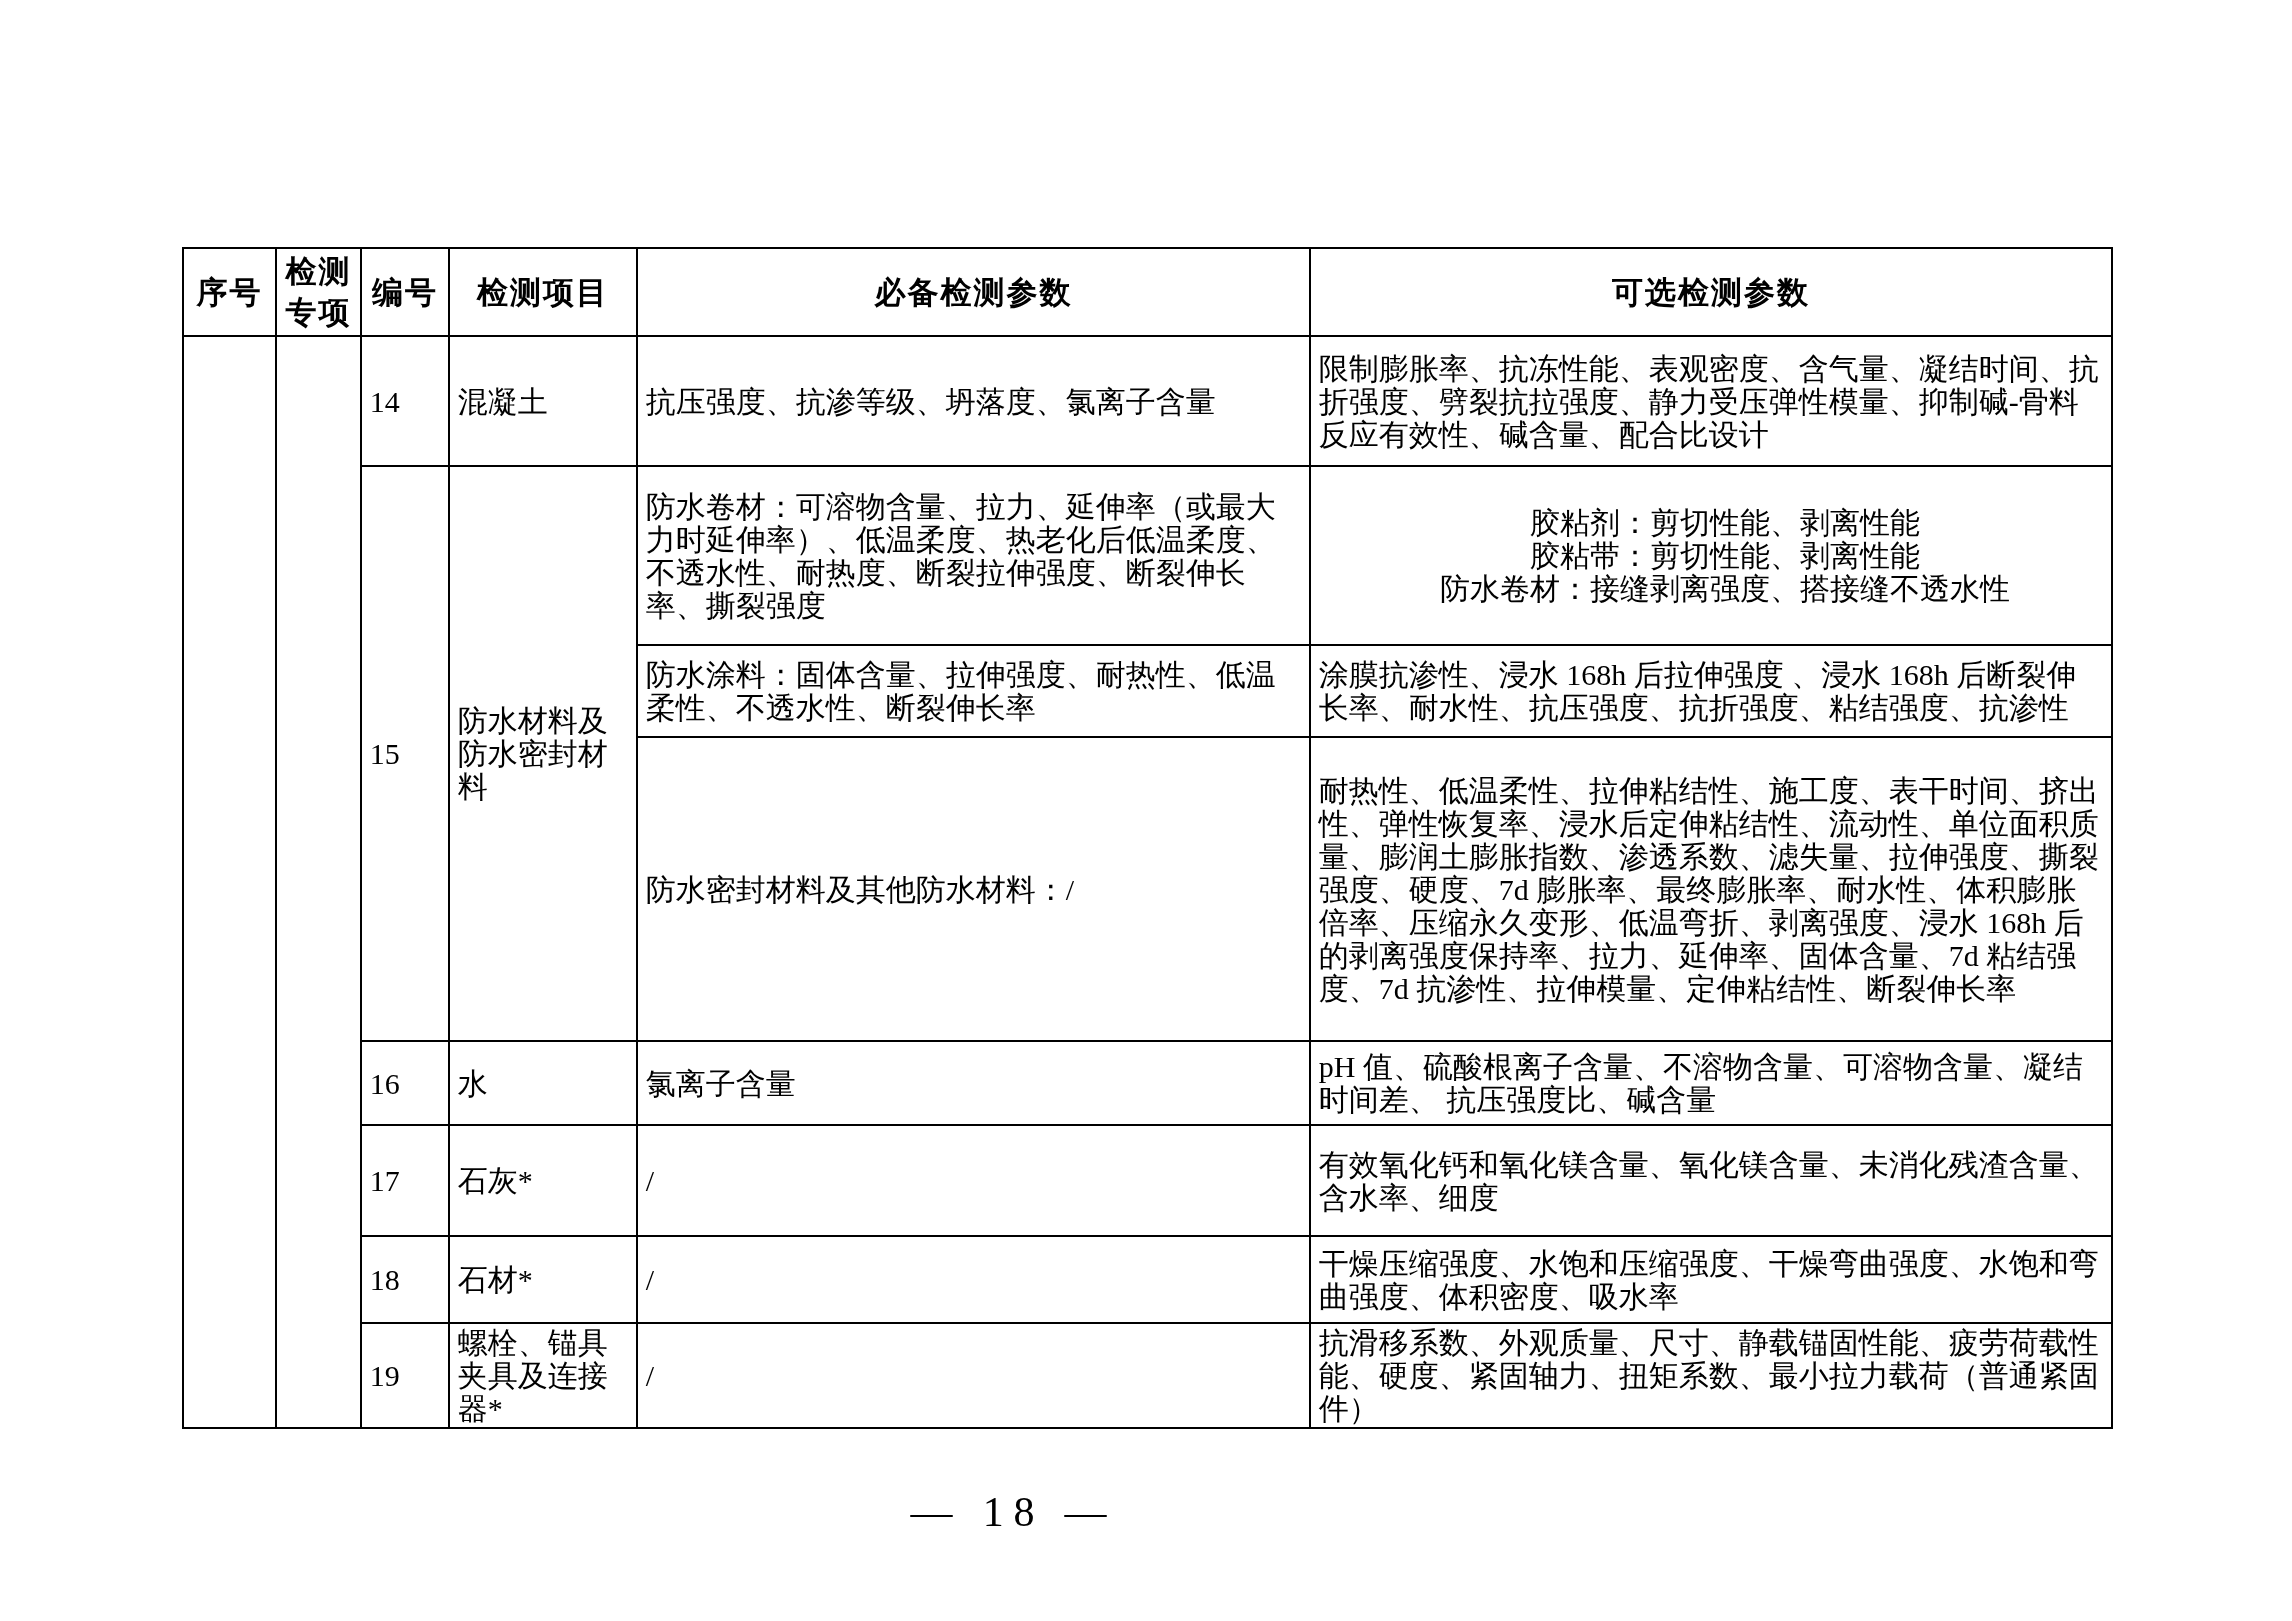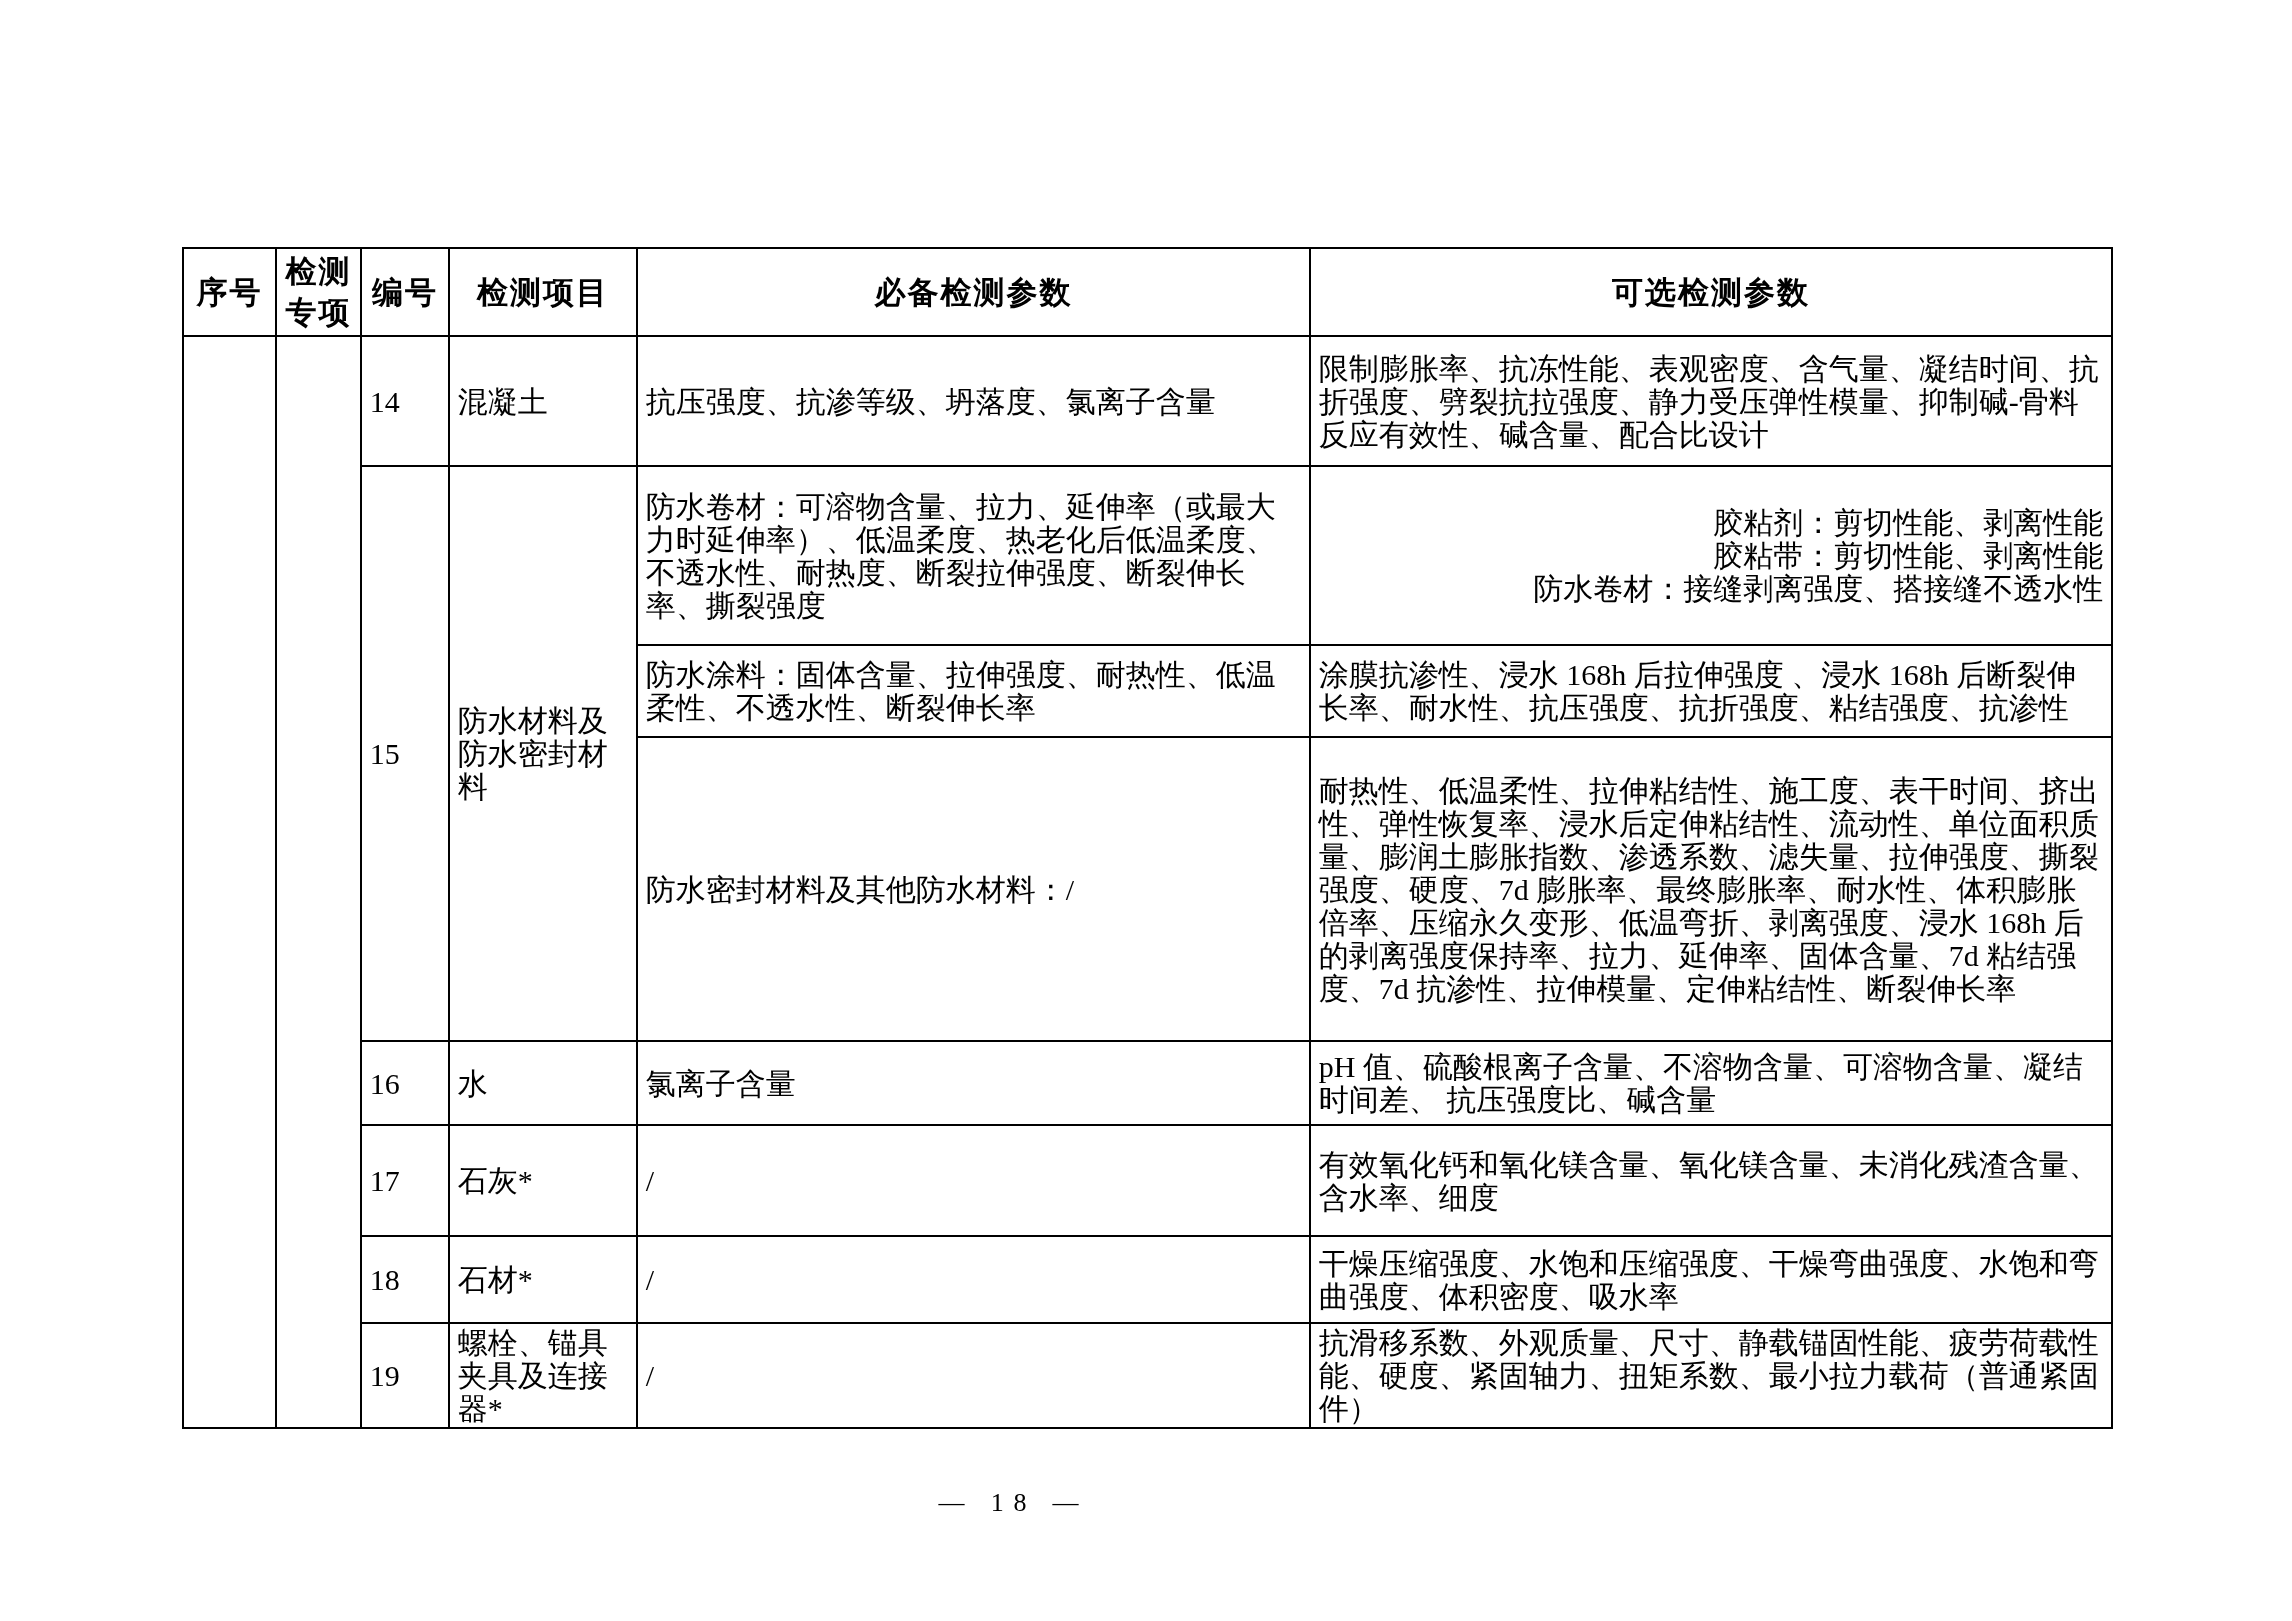--- a/index.html
+++ b/index.html
@@ -38,28 +38,28 @@
     font-family: "Liberation Sans", "DejaVu Sans", sans-serif;
     font-weight: bold;
     font-size: 31px;
     text-align: center;
     letter-spacing: 2px;
     line-height: 41px;
   }
   .center { text-align: left; }
   .left   { text-align: left; }
   .tight  { padding-left: 2px; padding-right: 2px; border-radius: 28px; }
-  .opt-line { text-align: right; margin-left: 28px; }
+  .opt-line { text-align: center; margin-left: 28px; }
   .page-number {
     position: absolute;
     top: 1488px;
     left: 0;
     width: 2027px;
     text-align: center;
-    font-size: 26px;
+    font-size: 42px;
     letter-spacing: 9.8px;
     font-family: "Liberation Serif", "DejaVu Serif", serif;
   }
 </style>
 </head>
 <body>
 
 <table class="spec-table">
   <colgroup>
     <col style="width:93px">

